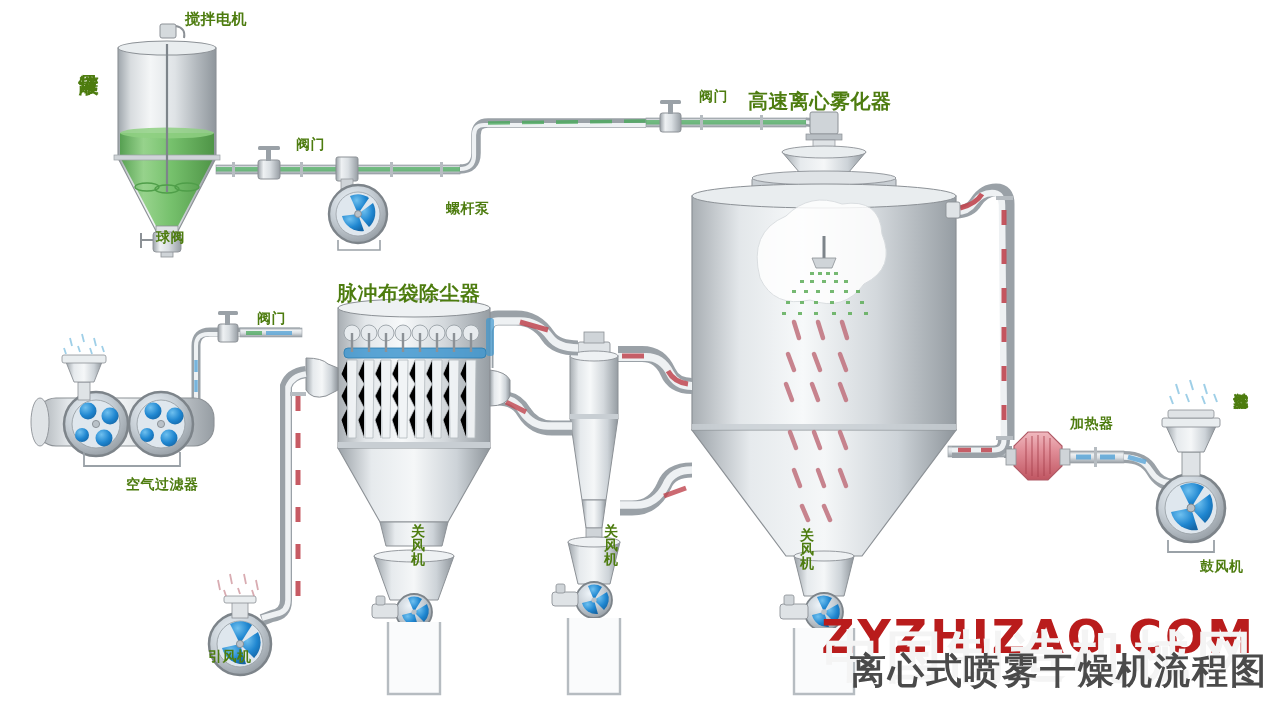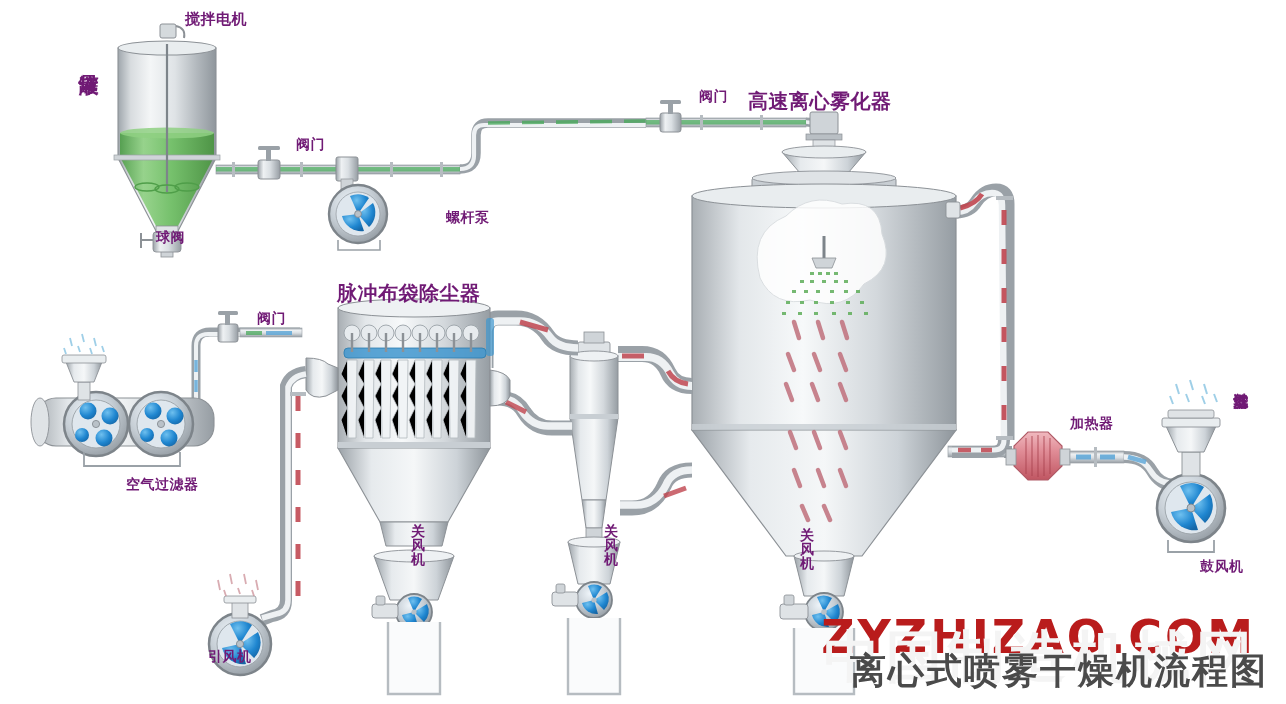--- a/index.html
+++ b/index.html
@@ -1,20 +1,20 @@
 <!DOCTYPE html>
 <html><head>
 <meta charset="utf-8">
 <style>
   html,body{margin:0;padding:0;background:#fff;}
   body{width:1286px;height:704px;overflow:hidden;
        font-family:"DejaVu Sans","Liberation Sans",sans-serif;}
   #stage{position:relative;width:1286px;height:704px;background:#fff;}
   svg.layer{position:absolute;left:0;top:0;width:1286px;height:704px;}
-  .lbl{position:absolute;color:#701a75;font-weight:700;
+  .lbl{position:absolute;color:#4d7c0f;font-weight:700;
        font-family:"DejaVu Sans","Liberation Sans",sans-serif;
        white-space:nowrap;letter-spacing:.5px;}
   .lbl-v{writing-mode:vertical-rl;text-orientation:upright;white-space:normal;line-height:1.05;}
   .lbl-stack{white-space:normal;line-height:1.0;text-align:right;}
   .t14{font-size:14px;padding-left:48px;}
   .t15{font-size:15px;}
   .t16{font-size:20px;}
   .title{position:absolute;right:18px;bottom:8px;font-size:36px;font-weight:700;
          color:#4a4a4a;letter-spacing:2px;
          font-family:"DejaVu Sans","Liberation Sans",sans-serif;}
@@ -556,21 +556,21 @@
     <g>
       <path d="M794 628 L794 694 L854 694 L854 628" fill="#fafbfc" stroke="#b6bcc1" stroke-width="2.4"></path>
     </g>
 
   </svg>
 
   <div class="lbl lbl-v t16" style="left:78px;top:58px;">母液罐</div>
   <div class="lbl t15" style="left:185px;top:10px;">搅拌电机</div>
   <div class="lbl t14" style="left:108px;top:229px;">球阀</div>
   <div class="lbl t14" style="left:248px;top:136px;">阀门</div>
-  <div class="lbl t14" style="left:398px;top:209px;text-align:center;">螺杆泵</div>
+  <div class="lbl t14" style="left:398px;top:200px;text-align:center;">螺杆泵</div>
   <div class="lbl t14" style="left:651px;top:88px;">阀门</div>
   <div class="lbl t16" style="left:748px;top:88px;">高速离心雾化器</div>
   <div class="lbl t14" style="left:209px;top:310px;">阀门</div>
   <div class="lbl t16" style="left:337px;top:280px;">脉冲布袋除尘器</div>
   <div class="lbl t14" style="left:78px;top:476px;">空气过滤器</div>
   <div class="lbl t14" style="left:160px;top:648px;text-align:right;">引风机</div>
   <div class="lbl lbl-stack t14" style="left:363px;top:524px;width:14px;">关风机</div>
   <div class="lbl lbl-stack t14" style="left:556px;top:524px;width:14px;">关风机</div>
   <div class="lbl lbl-stack t14" style="left:752px;top:528px;width:14px;">关风机</div>
   <div class="lbl t14" style="left:1022px;top:415px;">加热器</div>

